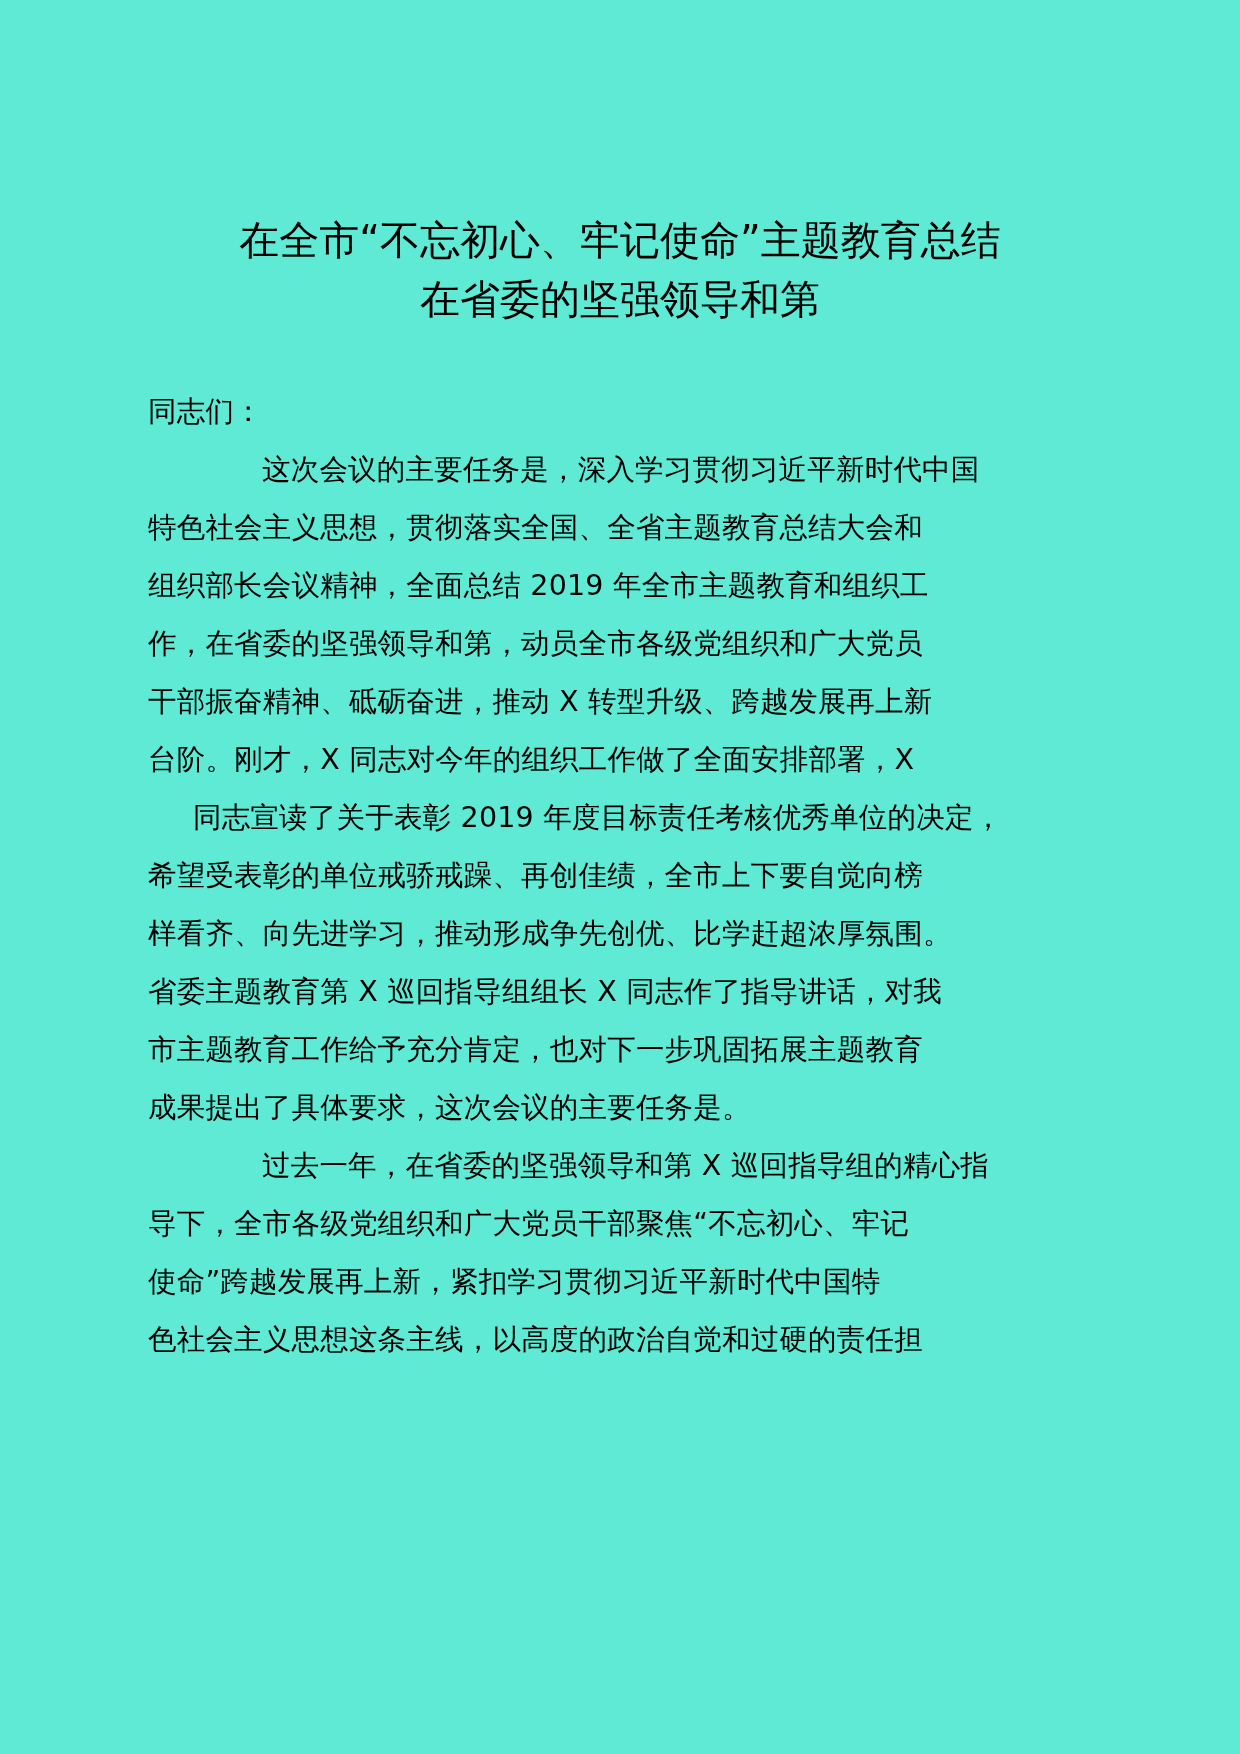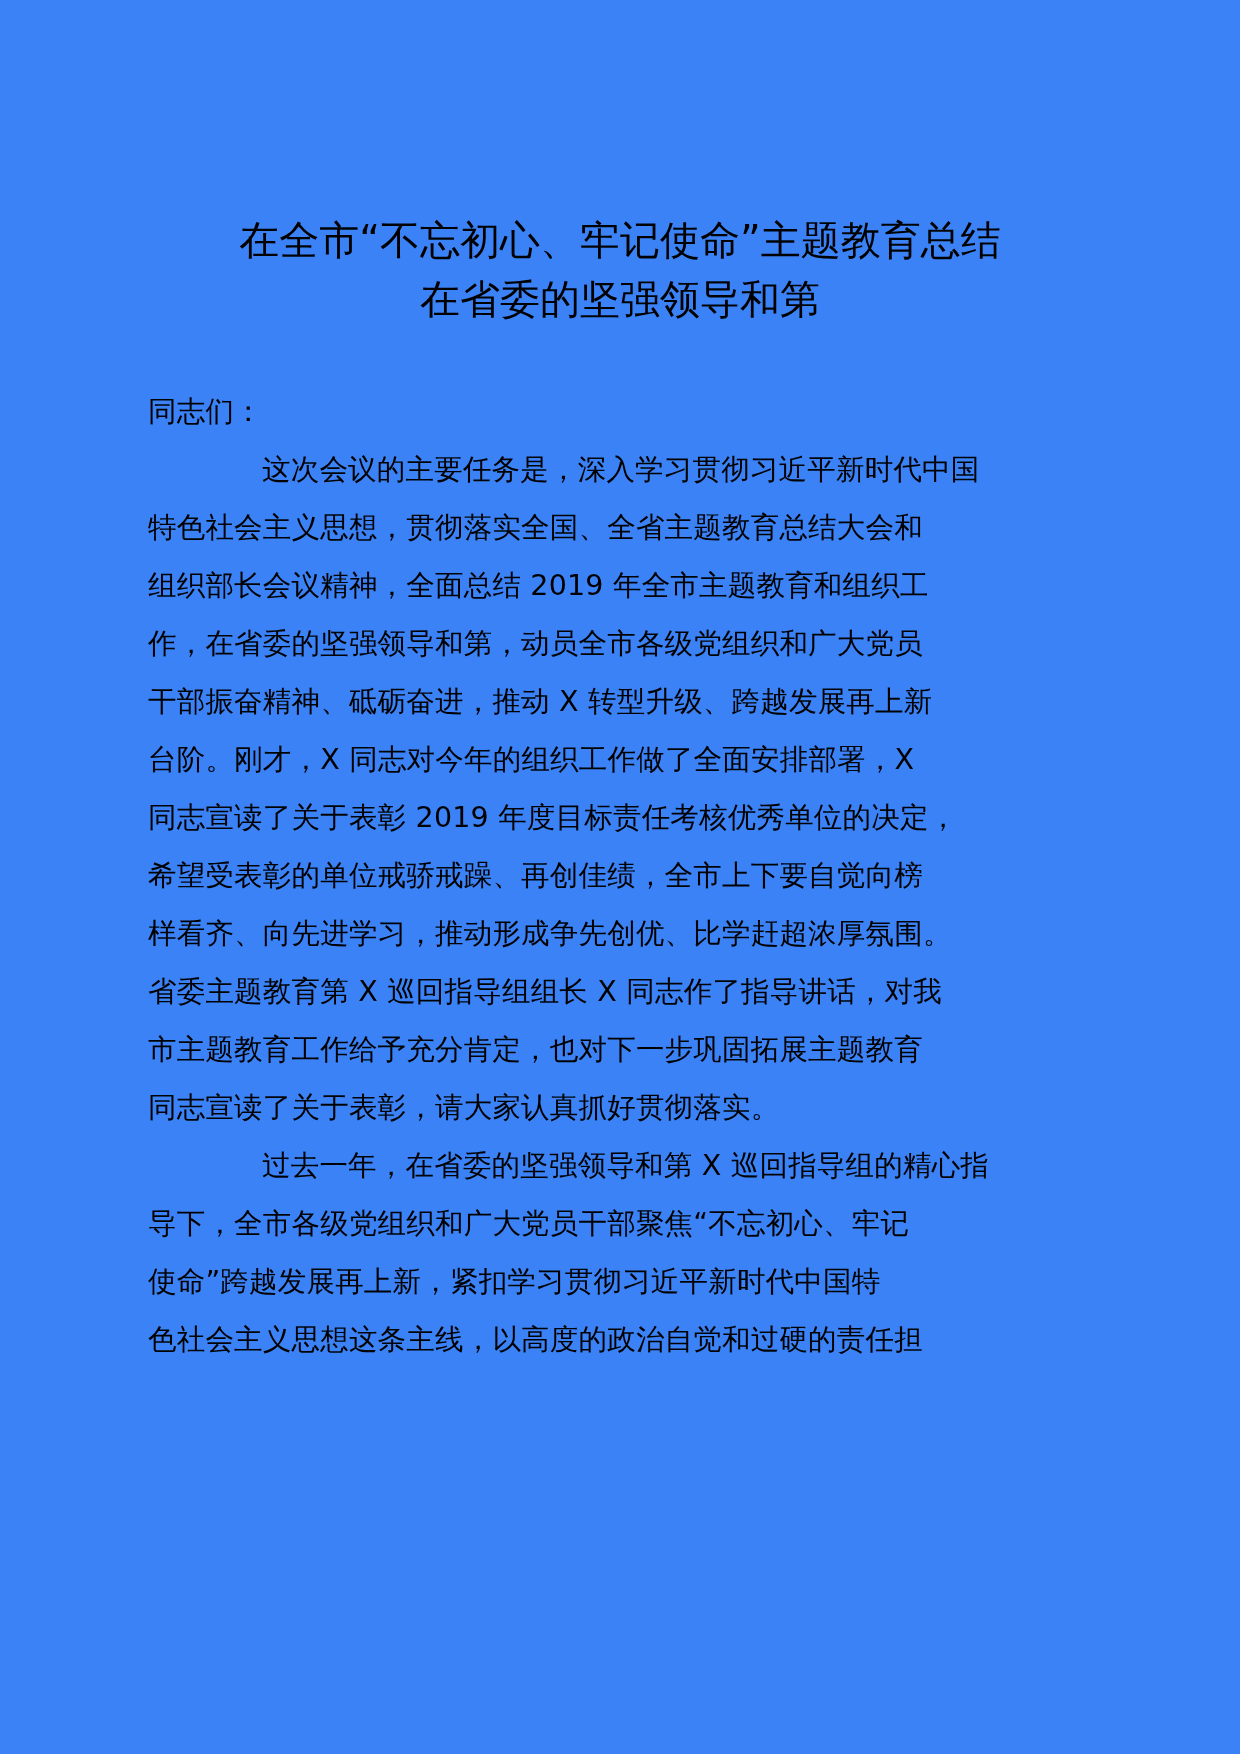--- a/index.html
+++ b/index.html
@@ -14,21 +14,21 @@
       overflow: hidden;
       font-family: "DejaVu Sans", "Liberation Sans", sans-serif;
       color: #000000;
     }
     .page {
       position: absolute;
       left: 0;
       top: 0;
       width: 1240px;
       height: 1754px;
-      background: #3b82f6;
+      background: #5eead4;
     }
     .title {
       position: absolute;
       left: 140px;
       width: 960px;
       text-align: center;
       font-size: 40px;
       line-height: 58px;
       letter-spacing: 0px;
       white-space: nowrap;
@@ -54,25 +54,25 @@
   <div class="title l2">在省委的坚强领导和第</div>
 
   <div class="line" style="top:392px;">同志们：</div>
 
   <div class="line indent" style="top:450px;">这次会议的主要任务是，深入学习贯彻习近平新时代中国</div>
   <div class="line" style="top:508px;text-align:right;">特色社会主义思想，贯彻落实全国、全省主题教育总结大会和</div>
   <div class="line" style="top:566px;">组织部长会议精神，全面总结 2019 年全市主题教育和组织工</div>
   <div class="line" style="top:624px;">作，在省委的坚强领导和第，动员全市各级党组织和广大党员</div>
   <div class="line" style="top:682px;">干部振奋精神、砥砺奋进，推动 X 转型升级、跨越发展再上新</div>
   <div class="line" style="top:740px;">台阶。刚才，X 同志对今年的组织工作做了全面安排部署，X</div>
-  <div class="line" style="top:798px;">同志宣读了关于表彰 2019 年度目标责任考核优秀单位的决定，</div>
+  <div class="line" style="top:798px;margin-left:45px;">同志宣读了关于表彰 2019 年度目标责任考核优秀单位的决定，</div>
   <div class="line" style="top:856px;">希望受表彰的单位戒骄戒躁、再创佳绩，全市上下要自觉向榜</div>
   <div class="line" style="top:914px;">样看齐、向先进学习，推动形成争先创优、比学赶超浓厚氛围。</div>
   <div class="line" style="top:972px;">省委主题教育第 X 巡回指导组组长 X 同志作了指导讲话，对我</div>
   <div class="line" style="top:1030px;text-align:right;">市主题教育工作给予充分肯定，也对下一步巩固拓展主题教育</div>
-  <div class="line" style="top:1088px;">同志宣读了关于表彰，请大家认真抓好贯彻落实。</div>
+  <div class="line" style="top:1088px;">成果提出了具体要求，这次会议的主要任务是。</div>
 
   <div class="line indent" style="top:1146px;">过去一年，在省委的坚强领导和第 X 巡回指导组的精心指</div>
   <div class="line" style="top:1204px;">导下，全市各级党组织和广大党员干部聚焦“不忘初心、牢记</div>
   <div class="line" style="top:1262px;">使命”跨越发展再上新，紧扣学习贯彻习近平新时代中国特</div>
   <div class="line" style="top:1320px;">色社会主义思想这条主线，以高度的政治自觉和过硬的责任担</div>
 
 </div>
 
 </body></html>

